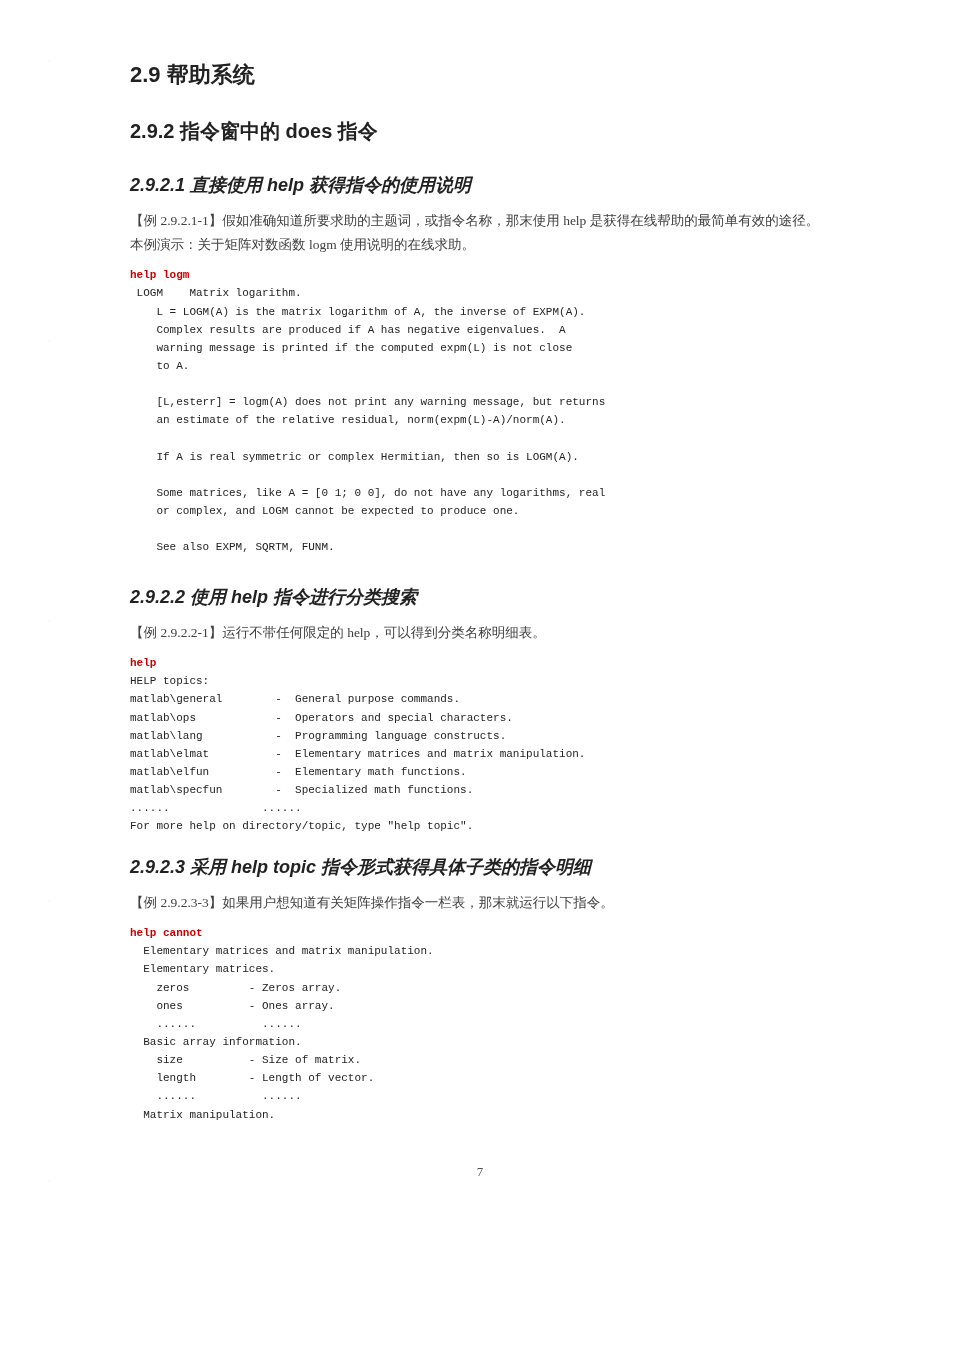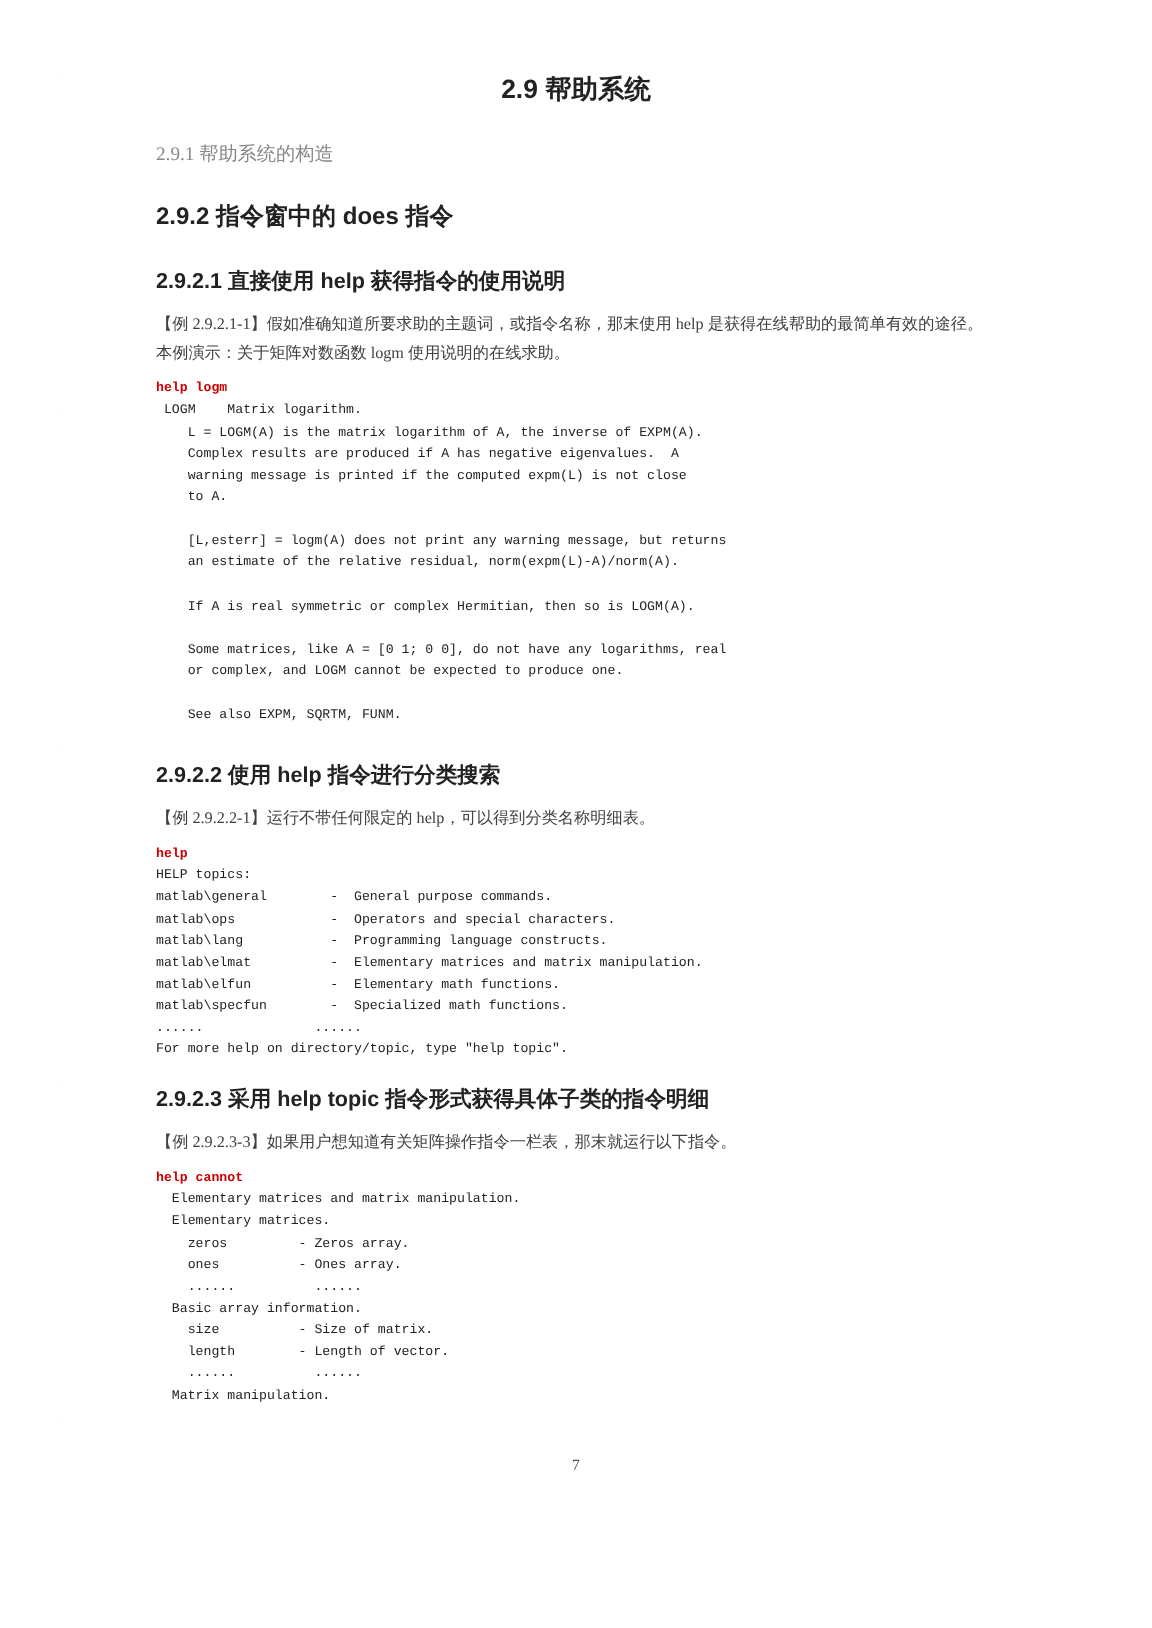--- a/index.html
+++ b/index.html
@@ -41,21 +41,20 @@
       background: #fff;
       min-height: 1357px;
     }
 
     
     h1.section {
       font-size: 22px;
       font-weight: bold;
       margin-bottom: 12px;
       font-family: "SimHei", "黑体", sans-serif;
-      text-align: center;
     }
 
     h2.subsection {
       font-size: 16px;
       font-weight: normal;
       color: #888;
       margin-bottom: 16px;
       font-family: "SimSun", serif;
     }
 
@@ -65,20 +64,21 @@
       margin-bottom: 14px;
       font-family: "SimHei", "黑体", sans-serif;
     }
 
     h3.subsubsection {
       font-size: 18px;
       font-weight: bold;
       margin-top: 8px;
       margin-bottom: 12px;
       font-family: "SimHei", "黑体", sans-serif;
+      font-style: italic;
     }
 
     .example-text {
       font-size: 13.5px;
       line-height: 1.75;
       margin-bottom: 10px;
       color: #404040;
     }
 
     code.block {
@@ -163,23 +163,20 @@
   <span class="watermark-item" style="top:1300px;left:470px">试读</span>
   <span class="watermark-item" style="top:1300px;left:640px">试读</span>
 </div>
 
 <div class="page">
 
   <div class="section-block">
     <h1 class="section">2.9 帮助系统</h1>
   </div>
 
-  <div class="section-block">
-    <h2 class="subsection">2.9.1  帮助系统的构造</h2>
-  </div>
 
   <div class="section-block">
     <h2 class="subsection2">2.9.2  指令窗中的 does 指令</h2>
   </div>
 
   <div class="section-block">
     <h3 class="subsubsection">2.9.2.1  直接使用 help 获得指令的使用说明</h3>
     <p class="example-text">
       <span>【例 2.9.2.1-1】</span><span>假如准确知道所要求助的主题词，或指令名称，那末使用 help 是获得在线帮助的最简单有效的途径。本例演示：关于矩阵对数函数 logm 使用说明的在线求助。</span>
     </p>

